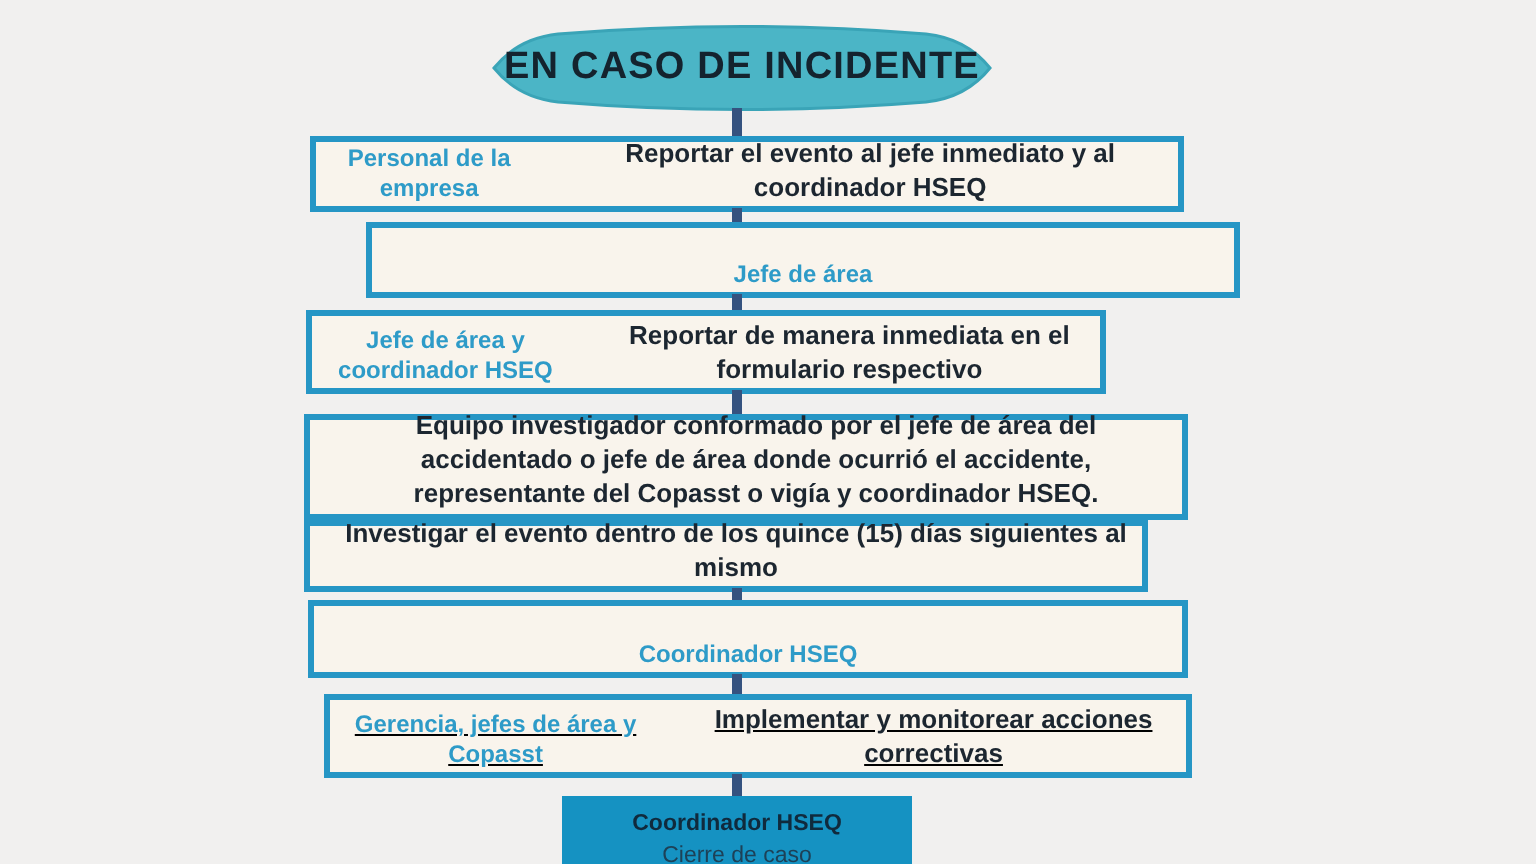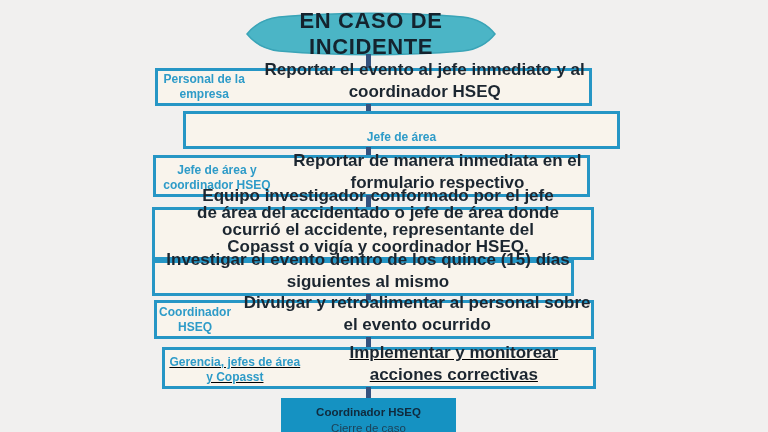--- a/index.html
+++ b/index.html
@@ -17,40 +17,40 @@
   body{background:var(--bg);font-family:"Liberation Sans","DejaVu Sans",sans-serif;}
   .stage{
     position:relative;width:768px;height:432px;background:var(--bg);
     overflow:hidden;
   }
   .banner{position:absolute;left:245px;top:11px;width:252px;height:46px;}
   .banner svg{position:absolute;left:0;top:0;width:100%;height:100%;}
   .banner-text{
     position:absolute;left:0;top:0;width:100%;height:100%;
     display:flex;align-items:center;justify-content:center;
-    font-size:22px;font-weight:800;letter-spacing:.6px;color:#14232e;text-align:center;
+    font-size:19px;font-weight:800;letter-spacing:.6px;color:#14232e;
   }
   .stub{position:absolute;left:366px;width:5px;background:var(--connector);}
   .s0{top:54px;height:15px;}
   .s1{top:104px;height:9px;}
   .s2{top:147px;height:10px;}
   .s3{top:195px;height:14px;}
   .s4{top:294px;height:8px;}
   .s5{top:337px;height:12px;}
   .s6{top:387px;height:13px;}
   .box{
     position:absolute;background:var(--box-bg);border:3px solid var(--box-border);
     display:flex;flex-direction:row;align-items:flex-end;justify-content:center;
     text-align:center;line-height:1.3;
   }
   .box-header{font-size:12px;font-weight:700;color:var(--header-blue);}
-  .box-body{font-size:17px;font-weight:700;color:var(--body-dark);padding-left:10px;}
+  .box-body{font-size:13px;font-weight:700;color:var(--body-dark);padding-left:10px;}
   .b1{left:155px;top:68px;width:437px;height:38px;}
   .b2{left:155px;top:111px;width:437px;height:38px;margin-left:28px;}
-  .b3{left:153px;top:155px;width:437px;height:42px;}
+  .b3{left:153px;top:155px;width:400px;height:42px;}
   .b4{left:152px;top:207px;width:442px;height:53px;padding:2px 26px;line-height:17px;}
   .b5{left:152px;top:260px;width:422px;height:36px;}
   .b6{left:154px;top:300px;width:440px;height:39px;}
   .b7{left:162px;top:347px;width:434px;height:42px;text-decoration:underline;}
   .end-box{
     position:absolute;left:281px;top:398px;width:175px;height:44px;
     background:var(--end-teal);
     display:flex;flex-direction:column;align-items:center;justify-content:flex-start;
     padding-top:7px;text-align:center;line-height:1.35;
   }
@@ -96,21 +96,20 @@
   </div>
 
   <div class="box b5">
     <div class="box-body">Investigar el evento dentro de los quince (15) días siguientes al mismo</div>
   </div>
 
   <div class="stub s4"></div>
 
   <div class="box b6">
     <div class="box-header">Coordinador HSEQ</div>
-    <div class="box-body">Divulgar y retroalimentar al personal sobre el evento ocurrido</div>
   </div>
 
   <div class="stub s5"></div>
 
   <div class="box b7">
     <div class="box-header">Gerencia, jefes de área y Copasst</div>
     <div class="box-body">Implementar y monitorear acciones correctivas</div>
   </div>
 
   <div class="stub s6"></div>

